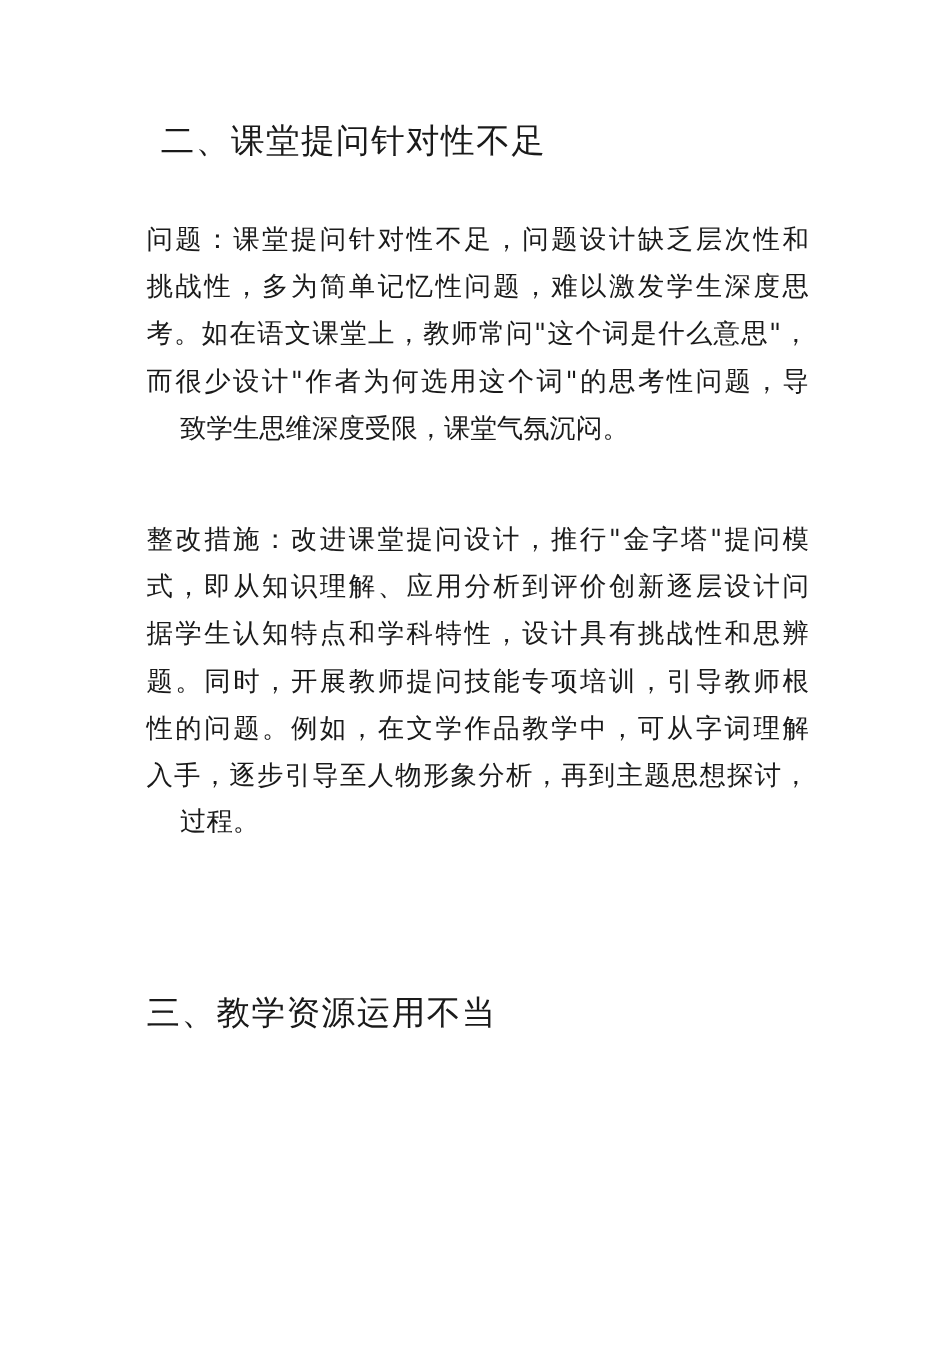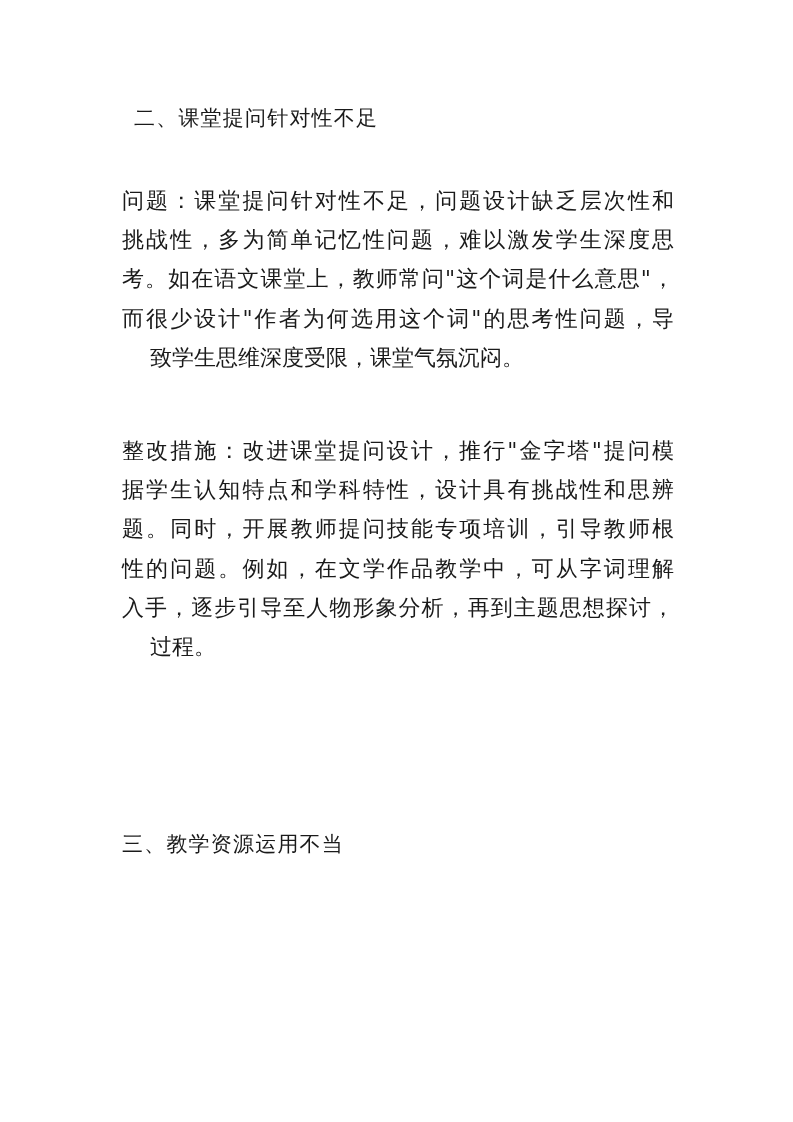--- a/index.html
+++ b/index.html
@@ -1,19 +1,19 @@
 <!DOCTYPE html>
 <html><head>
 <meta charset="utf-8">
 <style>
   html, body { margin: 0; padding: 0; background: #ffffff; }
   body { width: 793px; height: 1122px; position: relative; overflow: hidden;
          font-family: "DejaVu Serif", "Liberation Serif", serif; color: #1a1a1a; }
   .page { position: absolute; left: 0; top: 0; width: 793px; height: 1122px; background: #fff; }
-  .heading { position: absolute; font-size: 21px; line-height: 24px; white-space: nowrap; letter-spacing: 1.2px; }
+  .heading { position: absolute; font-size: 28px; line-height: 24px; white-space: nowrap; letter-spacing: 1.2px; }
   .para { position: absolute; left: 122px; width: 552px; }
   .line { display: block; height: 39.2px; line-height: 39.2px; font-size: 22px; white-space: nowrap;
           text-align: justify; text-align-last: justify; }
   .line.last { text-align-last: left; margin-left: 28px; }
 </style>
 </head>
 <body>
 
 <div class="page">
 
@@ -22,20 +22,21 @@
   <div class="para" style="top:181px;">
     <span class="line">问题：课堂提问针对性不足，问题设计缺乏层次性和</span>
     <span class="line">挑战性，多为简单记忆性问题，难以激发学生深度思</span>
     <span class="line">考。如在语文课堂上，教师常问"这个词是什么意思"，</span>
     <span class="line">而很少设计"作者为何选用这个词"的思考性问题，导</span>
     <span class="line last">致学生思维深度受限，课堂气氛沉闷。</span>
   </div>
 
   <div class="para" style="top:431px;">
     <span class="line">整改措施：改进课堂提问设计，推行"金字塔"提问模</span>
+    <span class="line">式，即从知识理解、应用分析到评价创新逐层设计问</span>
     <span class="line">据学生认知特点和学科特性，设计具有挑战性和思辨</span>
     <span class="line">题。同时，开展教师提问技能专项培训，引导教师根</span>
     <span class="line">性的问题。例如，在文学作品教学中，可从字词理解</span>
     <span class="line">入手，逐步引导至人物形象分析，再到主题思想探讨，</span>
     <span class="line last">过程。</span>
   </div>
 
   <div class="heading" style="left:122px; top:832px;">三、教学资源运用不当</div>
 
 

